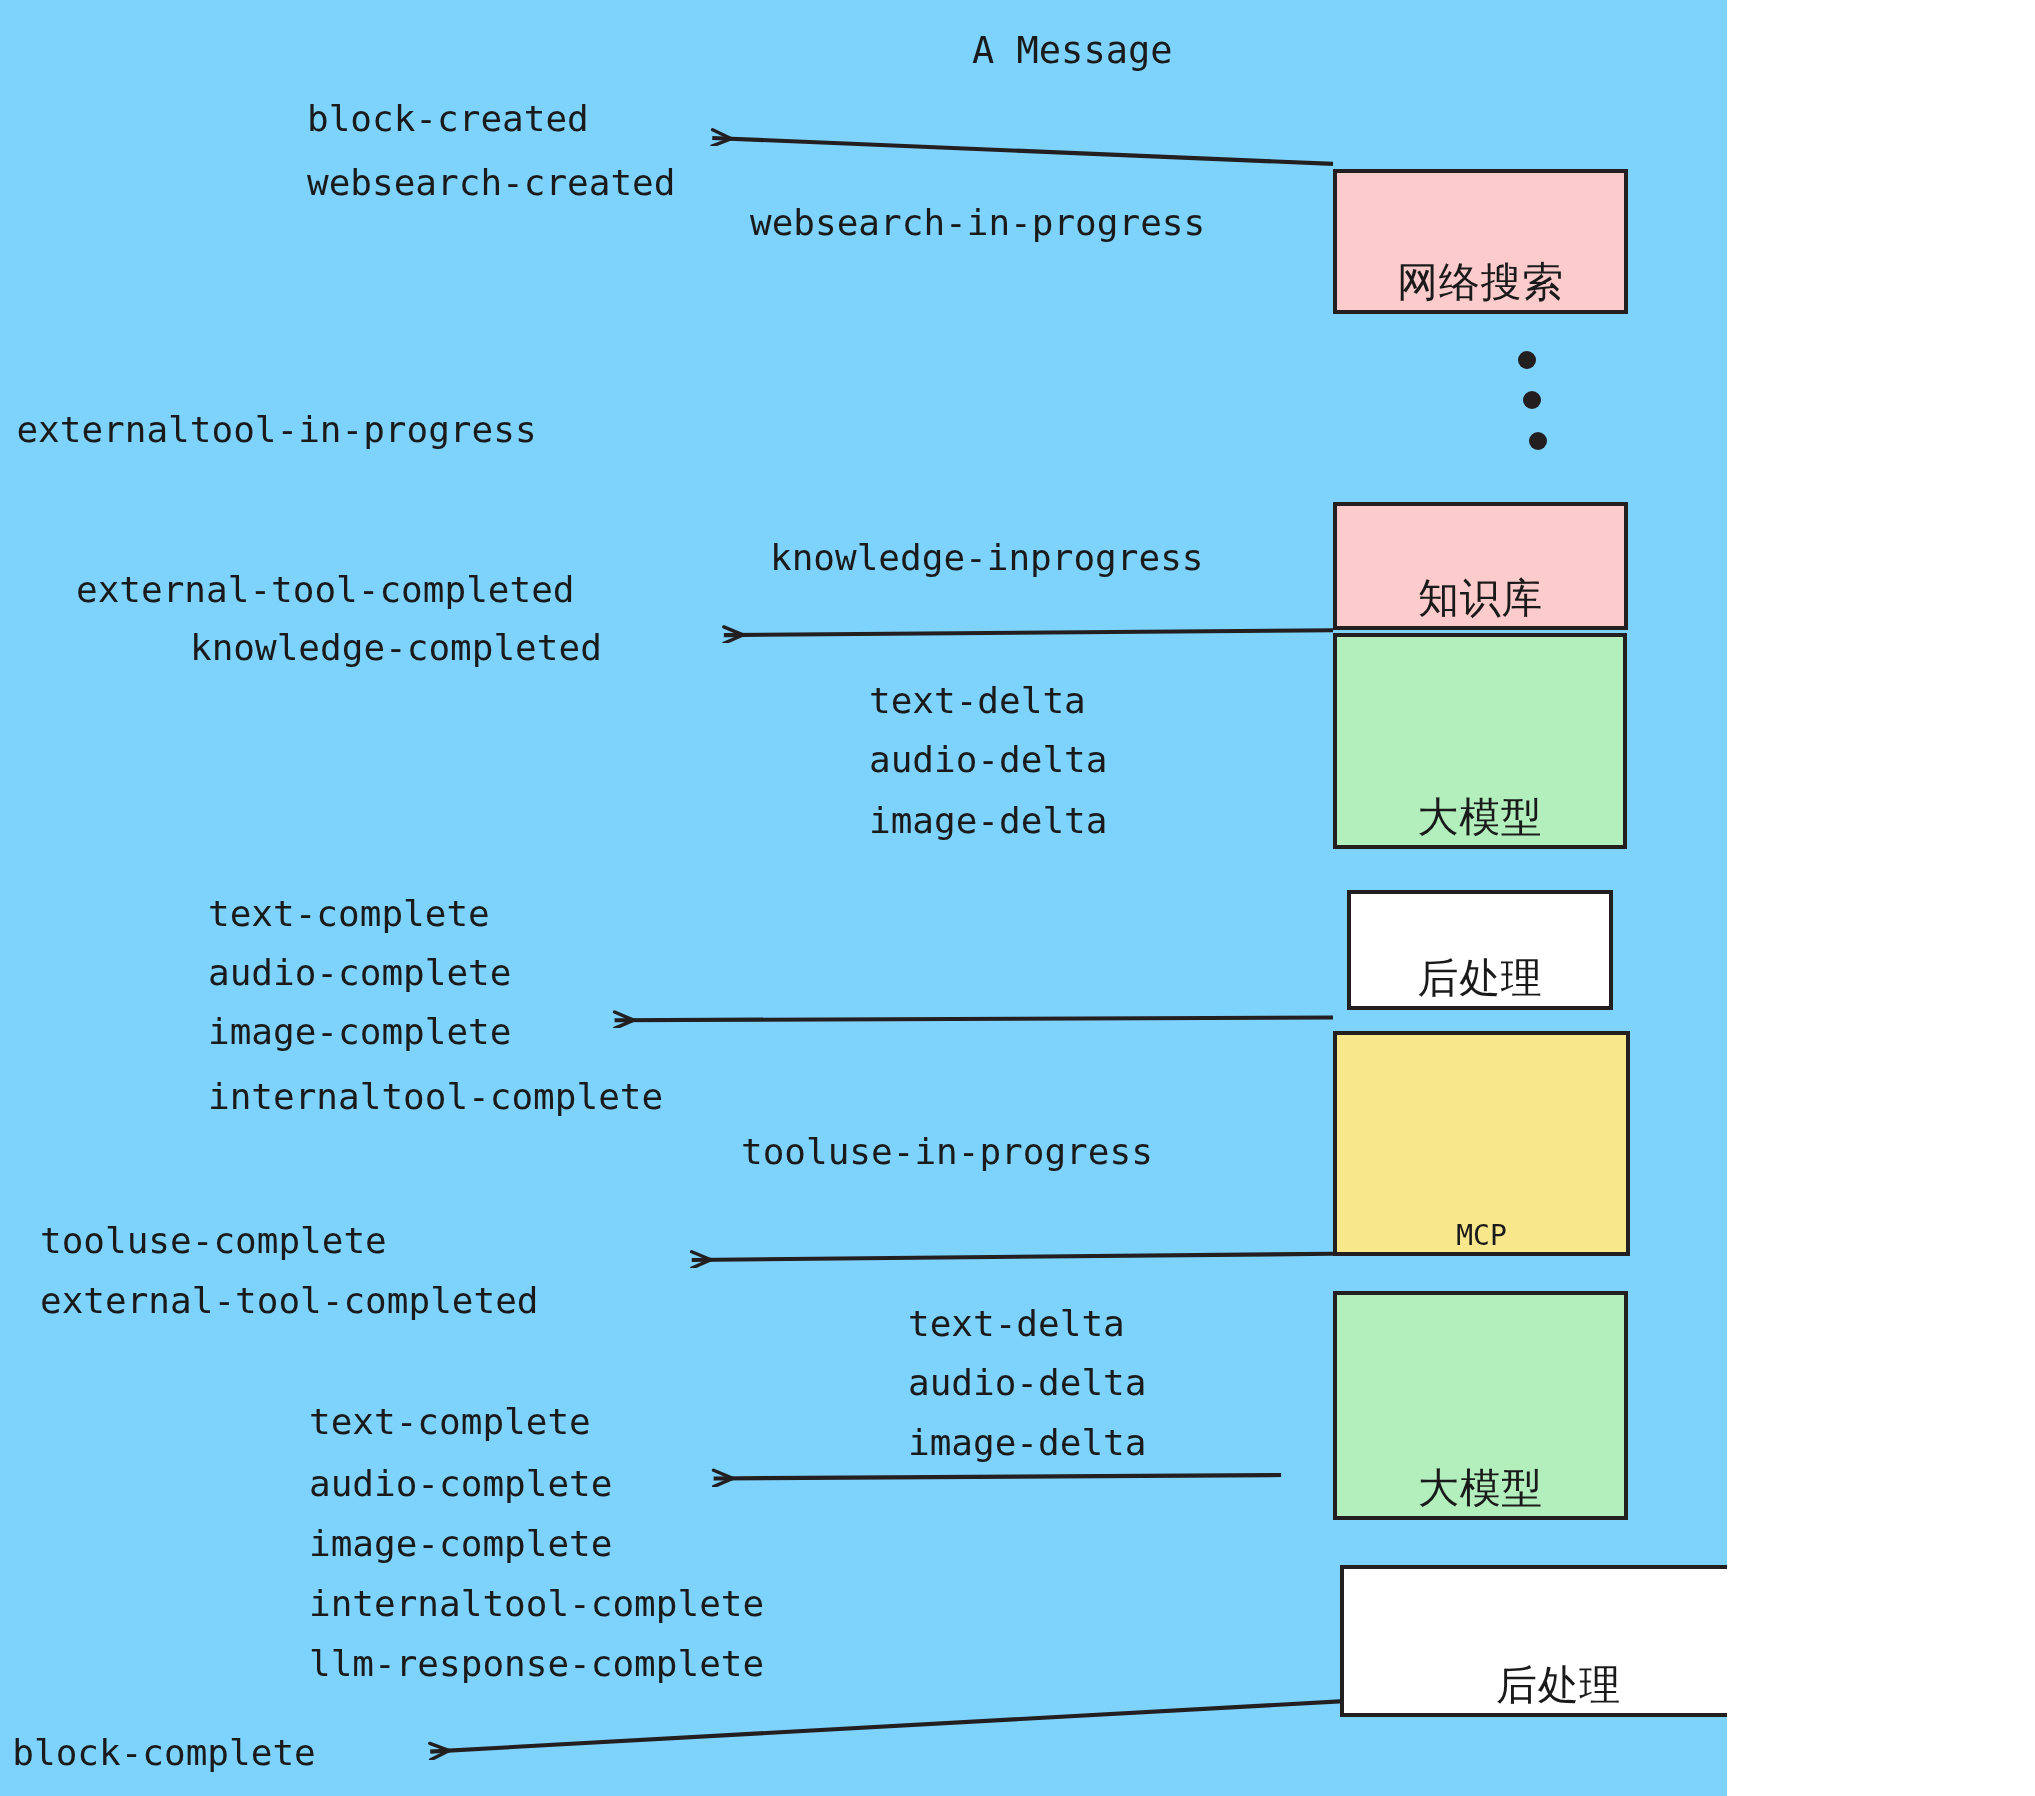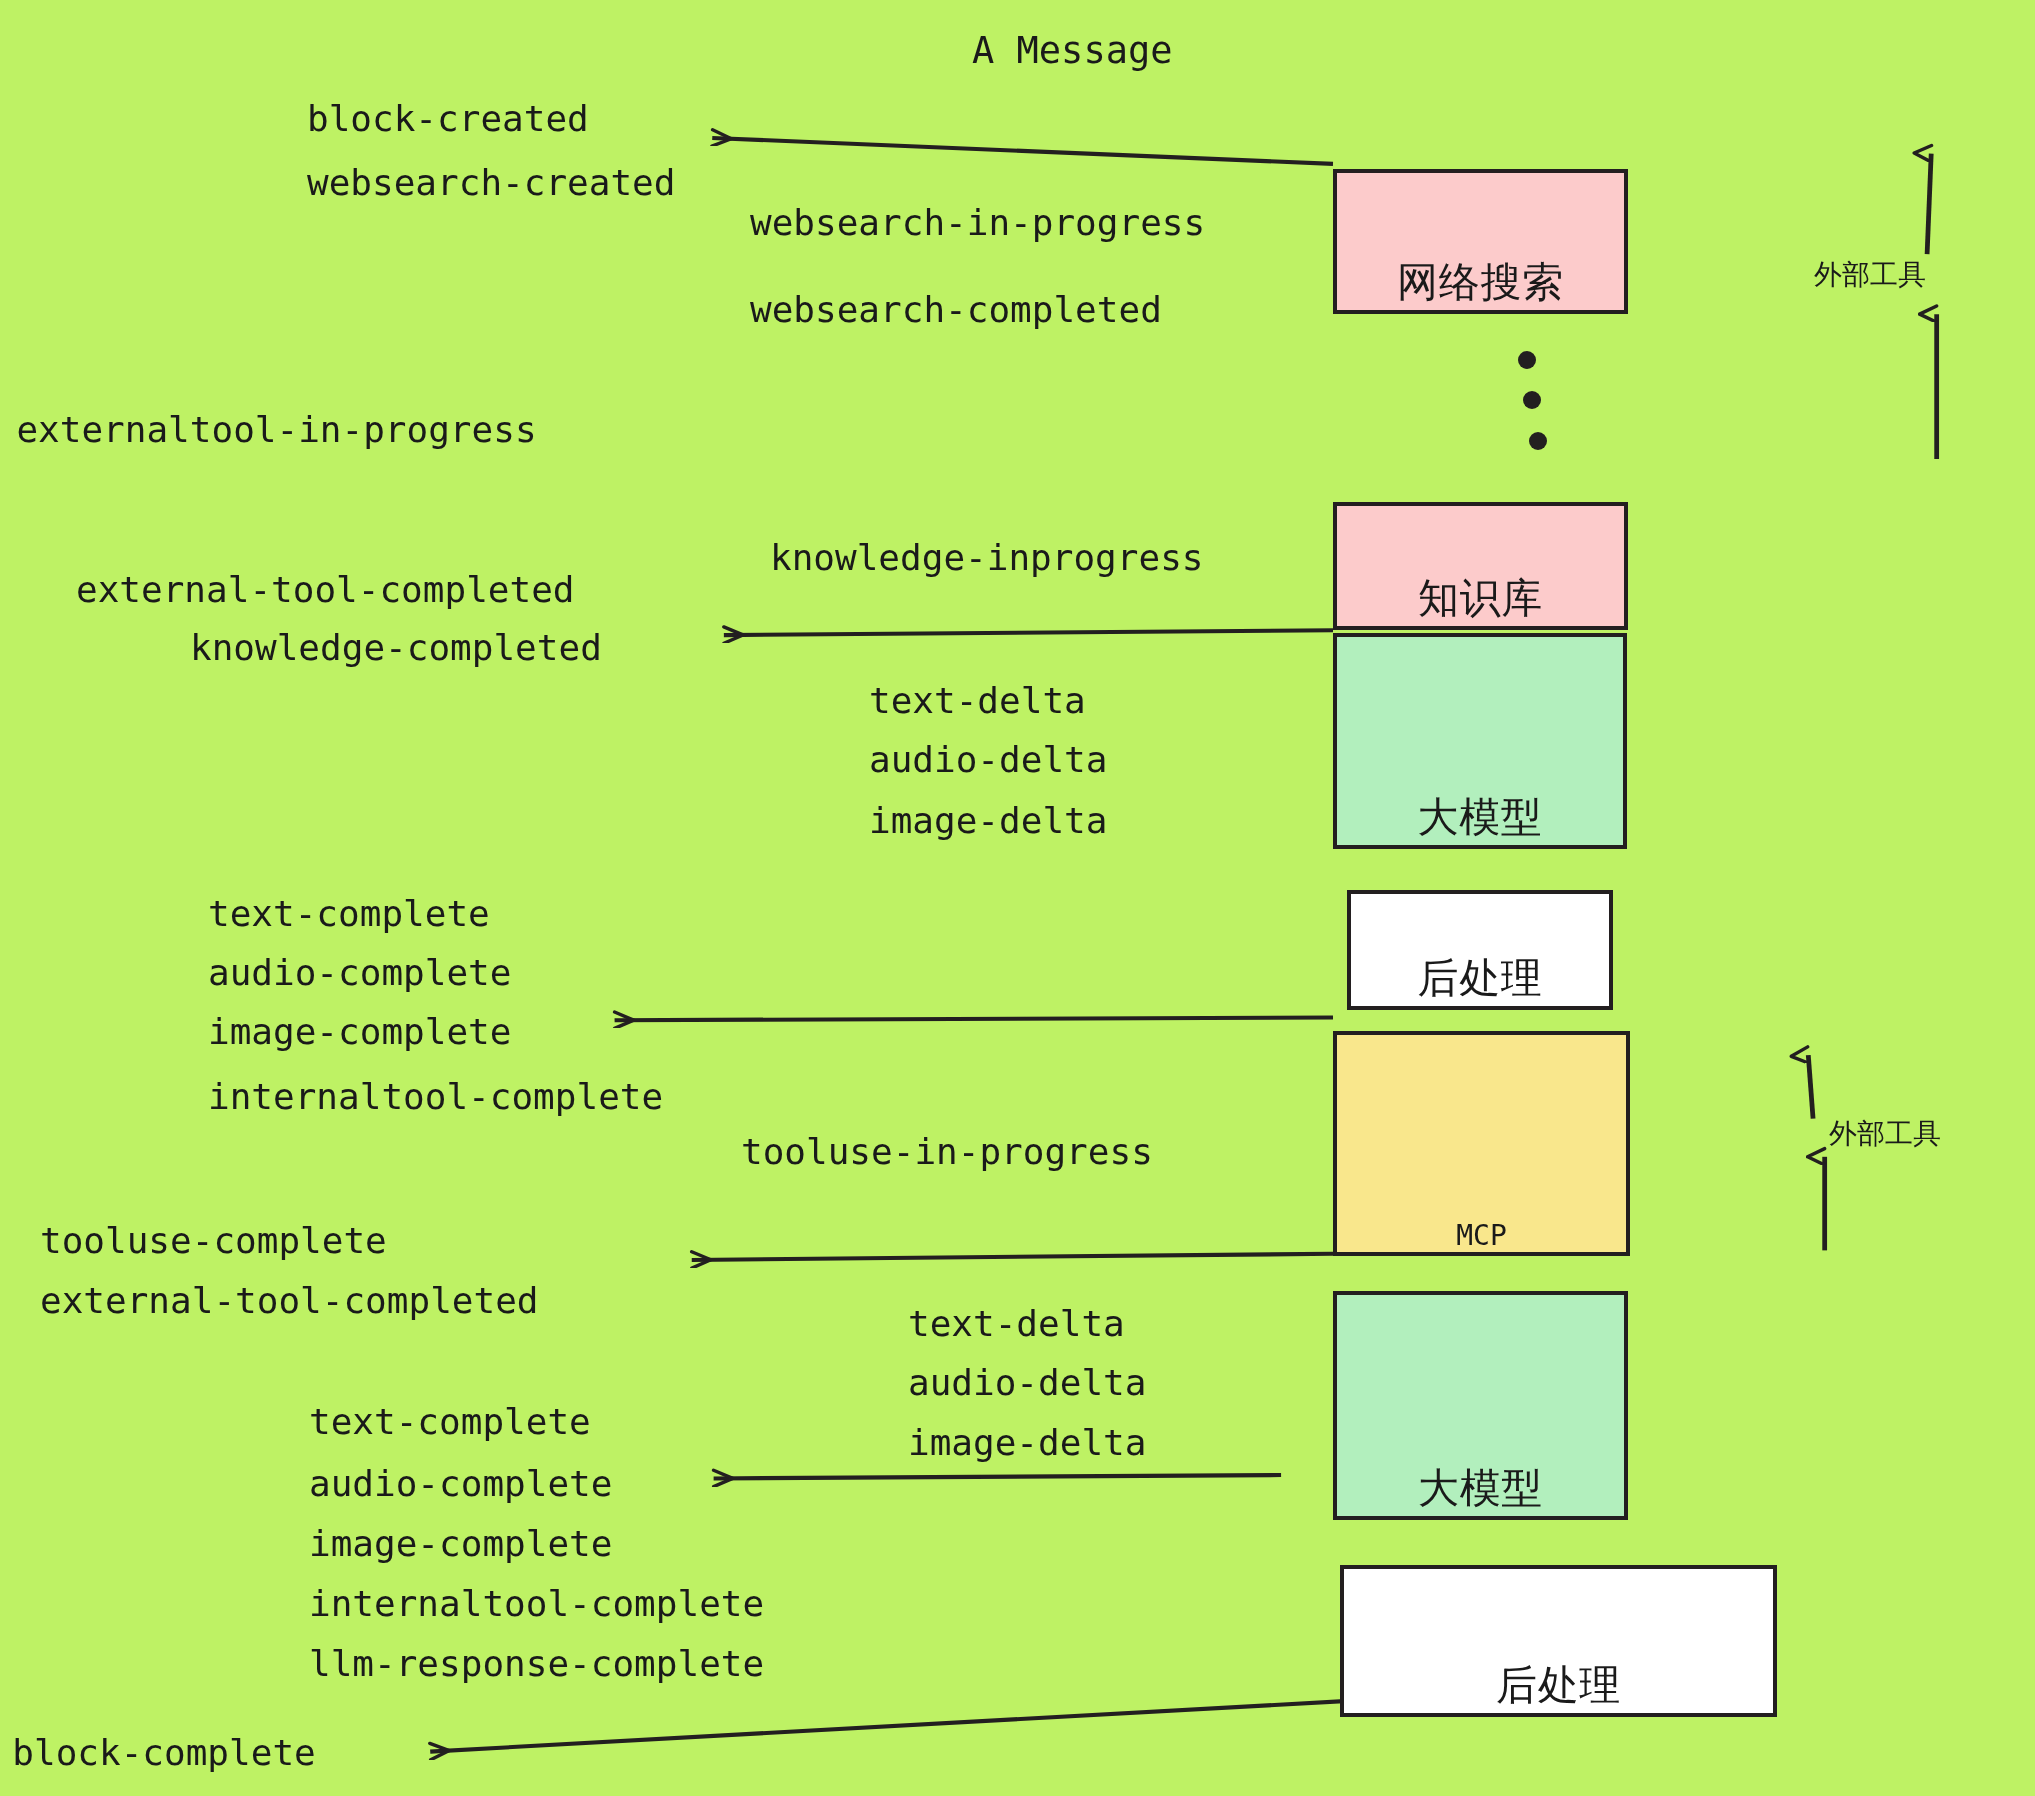--- a/index.html
+++ b/index.html
@@ -1,19 +1,19 @@
 <!DOCTYPE html>
 <html style="font-size:11px"><head>
 <meta charset="utf-8">
 <style>
   html,body{margin:0;padding:0;background:#ffffff;}
   #stage{
     position:relative;
-    width:2035px;height:1796px;
-    background:#bef264;
+    width:1727px;height:1796px;
+    background:#7dd3fc;
     overflow:hidden;
     font-family:"DejaVu Sans Mono", monospace;
   }
   svg.layer{position:absolute;left:0;top:0;width:2035px;height:1796px;overflow:visible;}
   .ev{
     position:absolute;
     white-space:nowrap;
     font-family:"DejaVu Sans Mono","Liberation Mono",monospace;
     font-size:36px;
     color:#1a1a1a;
@@ -122,21 +122,20 @@
   <div class="dot" style="left:1518px;top:351px;"></div>
   <div class="dot" style="left:1523px;top:391px;"></div>
   <div class="dot" style="left:1529px;top:432px;"></div>
 
   <div class="sidelabel" style="left:1814px;top:256px;">外部工具</div>
   <div class="sidelabel" style="left:1829px;top:1115px;">外部工具</div>
 
   <div class="ev" style="left:307px;top:101px;">block-created</div>
   <div class="ev" style="left:307px;top:165px;">websearch-created</div>
   <div class="ev" style="left:750px;top:205px;">websearch-in-progress</div>
-  <div class="ev" style="left:750px;top:292px;">websearch-completed</div>
   <div class="ev" style="left:16.4px;top:412px;">externaltool-in-progress</div>
   <div class="ev" style="left:770px;top:540px;">knowledge-inprogress</div>
   <div class="ev" style="left:76px;top:572px;">external-tool-completed</div>
   <div class="ev" style="left:190px;top:630px;">knowledge-completed</div>
   <div class="ev" style="left:869px;top:683px;">text-delta</div>
   <div class="ev" style="left:869px;top:742px;">audio-delta</div>
   <div class="ev" style="left:869px;top:803px;">image-delta</div>
   <div class="ev" style="left:208px;top:896px;">text-complete</div>
   <div class="ev" style="left:208px;top:955px;">audio-complete</div>
   <div class="ev" style="left:208px;top:1014px;">image-complete</div>

